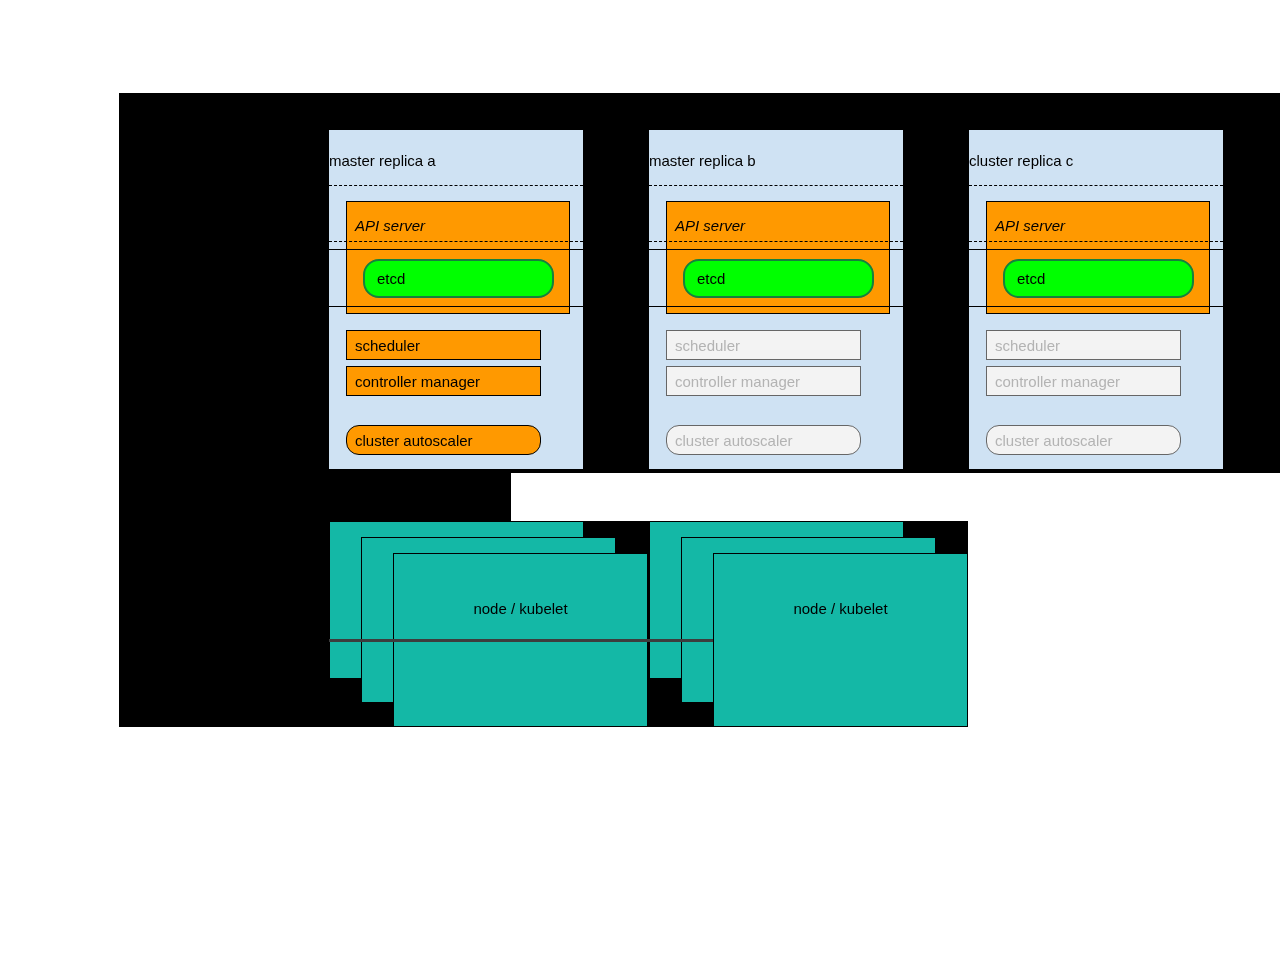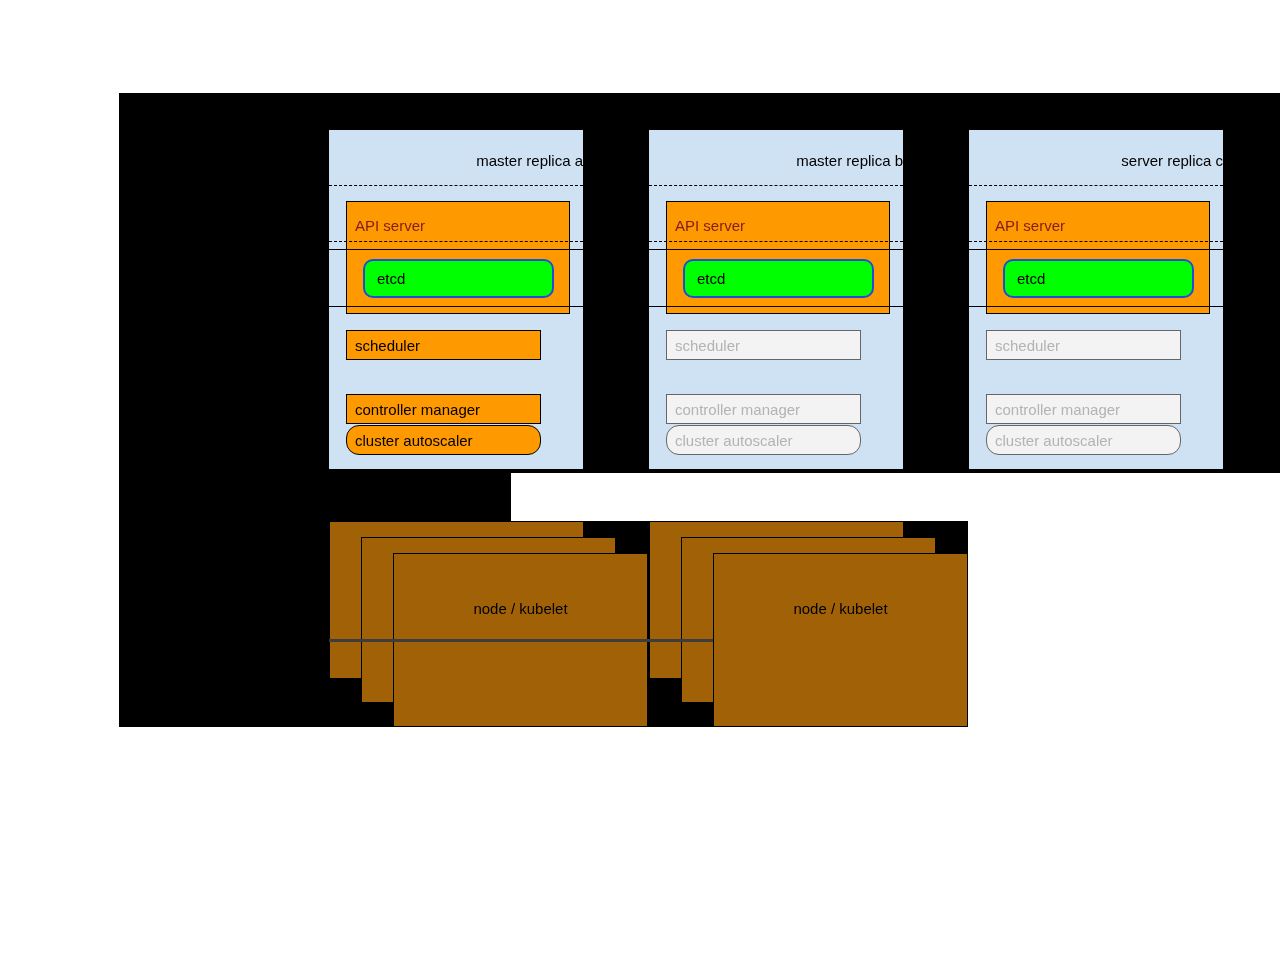--- a/index.html
+++ b/index.html
@@ -16,56 +16,56 @@
   .master {
     position: absolute; top: 129px; width: 256px; height: 341px;
     background: #cfe2f3; border: 1px solid #000; z-index: 2;
   }
   #master-a { left: 328px; }
   #master-b { left: 648px; }
   #master-c { left: 968px; }
 
   .master-title {
     position: absolute; left: 0; top: 22px; width: 100%;
-    text-align: right; font-size: 15px; color: #000;
+    text-align: left; font-size: 15px; color: #000;
   }
 
   .hline { position: absolute; left: 0; width: 100%; height: 0; z-index: 6; }
   .hline.dashed { border-top: 1px dashed #000; }
   .hline.solid  { border-top: 1px solid  #000; }
   .hl-1 { top: 55px; }
   .hl-2 { top: 111px; }
   .hl-3 { top: 119px; }
   .hl-4 { top: 176px; }
 
   .api-box {
     position: absolute; left: 17px; top: 71px; width: 224px; height: 113px;
     background: #ff9900; border: 1px solid #000; z-index: 3;
   }
-  .api-label { position: absolute; left: 8px; top: 15px; font-size: 15px; color: #7f1d1d; }
+  .api-label { position: absolute; left: 8px; top: 15px; font-size: 15px; color: #000000; font-style: italic; }
 
   .etcd-box {
     position: absolute; left: 16px; top: 57px; width: 191px; height: 39px;
-    background: #00ff00; border: 2px solid #1d4ed8; border-radius: 10px; z-index: 4;
+    background: #00ff00; border: 2px solid #15803d; border-radius: 16px; z-index: 4;
   }
   .etcd-label { position: absolute; left: 12px; top: 9px; font-size: 15px; color: #000; }
 
   .comp {
     position: absolute; left: 17px; width: 195px; height: 30px;
     border: 1px solid #000; z-index: 3;
     display: flex; align-items: center; padding-left: 8px; font-size: 15px;
   }
   .comp.c1 { top: 200px; }
-  .comp.c2 { top: 264px; }
+  .comp.c2 { top: 236px; }
   .comp.c3 { top: 295px; border-radius: 13px; }
   .comp.active   { background: #ff9900; color: #000; border-color: #000; }
   .comp.inactive { background: #f3f3f3; color: #b3b3b3; border-color: #666666; }
 
   
-  .node-box { position: absolute; background: #a16207; border: 1px solid #000; }
+  .node-box { position: absolute; background: #14b8a6; border: 1px solid #000; }
   .nb-back   { width: 255px; height: 158px; top: 521px; z-index: 2; }
   .nb-middle { width: 255px; height: 166px; top: 537px; z-index: 3; }
   .nb-front  { width: 255px; height: 174px; top: 553px; z-index: 4; }
   #g1-back   { left: 329px; }
   #g1-middle { left: 361px; }
   #g1-front  { left: 393px; }
   #g2-back   { left: 649px; }
   #g2-middle { left: 681px; }
   #g2-front  { left: 713px; z-index: 6; }
 
@@ -114,21 +114,21 @@
   </div>
   <div class="hline dashed hl-2"></div>
   <div class="hline solid hl-3"></div>
   <div class="hline solid hl-4"></div>
   <div class="comp c1 inactive">scheduler</div>
   <div class="comp c2 inactive">controller manager</div>
   <div class="comp c3 inactive">cluster autoscaler</div>
 </div>
 
 <div id="master-c" class="master">
-  <div class="master-title">server replica c</div>
+  <div class="master-title">cluster replica c</div>
   <div class="hline dashed hl-1"></div>
   <div class="api-box">
     <div class="api-label">API server</div>
     <div class="etcd-box">
       <div class="etcd-label">etcd</div>
     </div>
   </div>
   <div class="hline dashed hl-2"></div>
   <div class="hline solid hl-3"></div>
   <div class="hline solid hl-4"></div>

